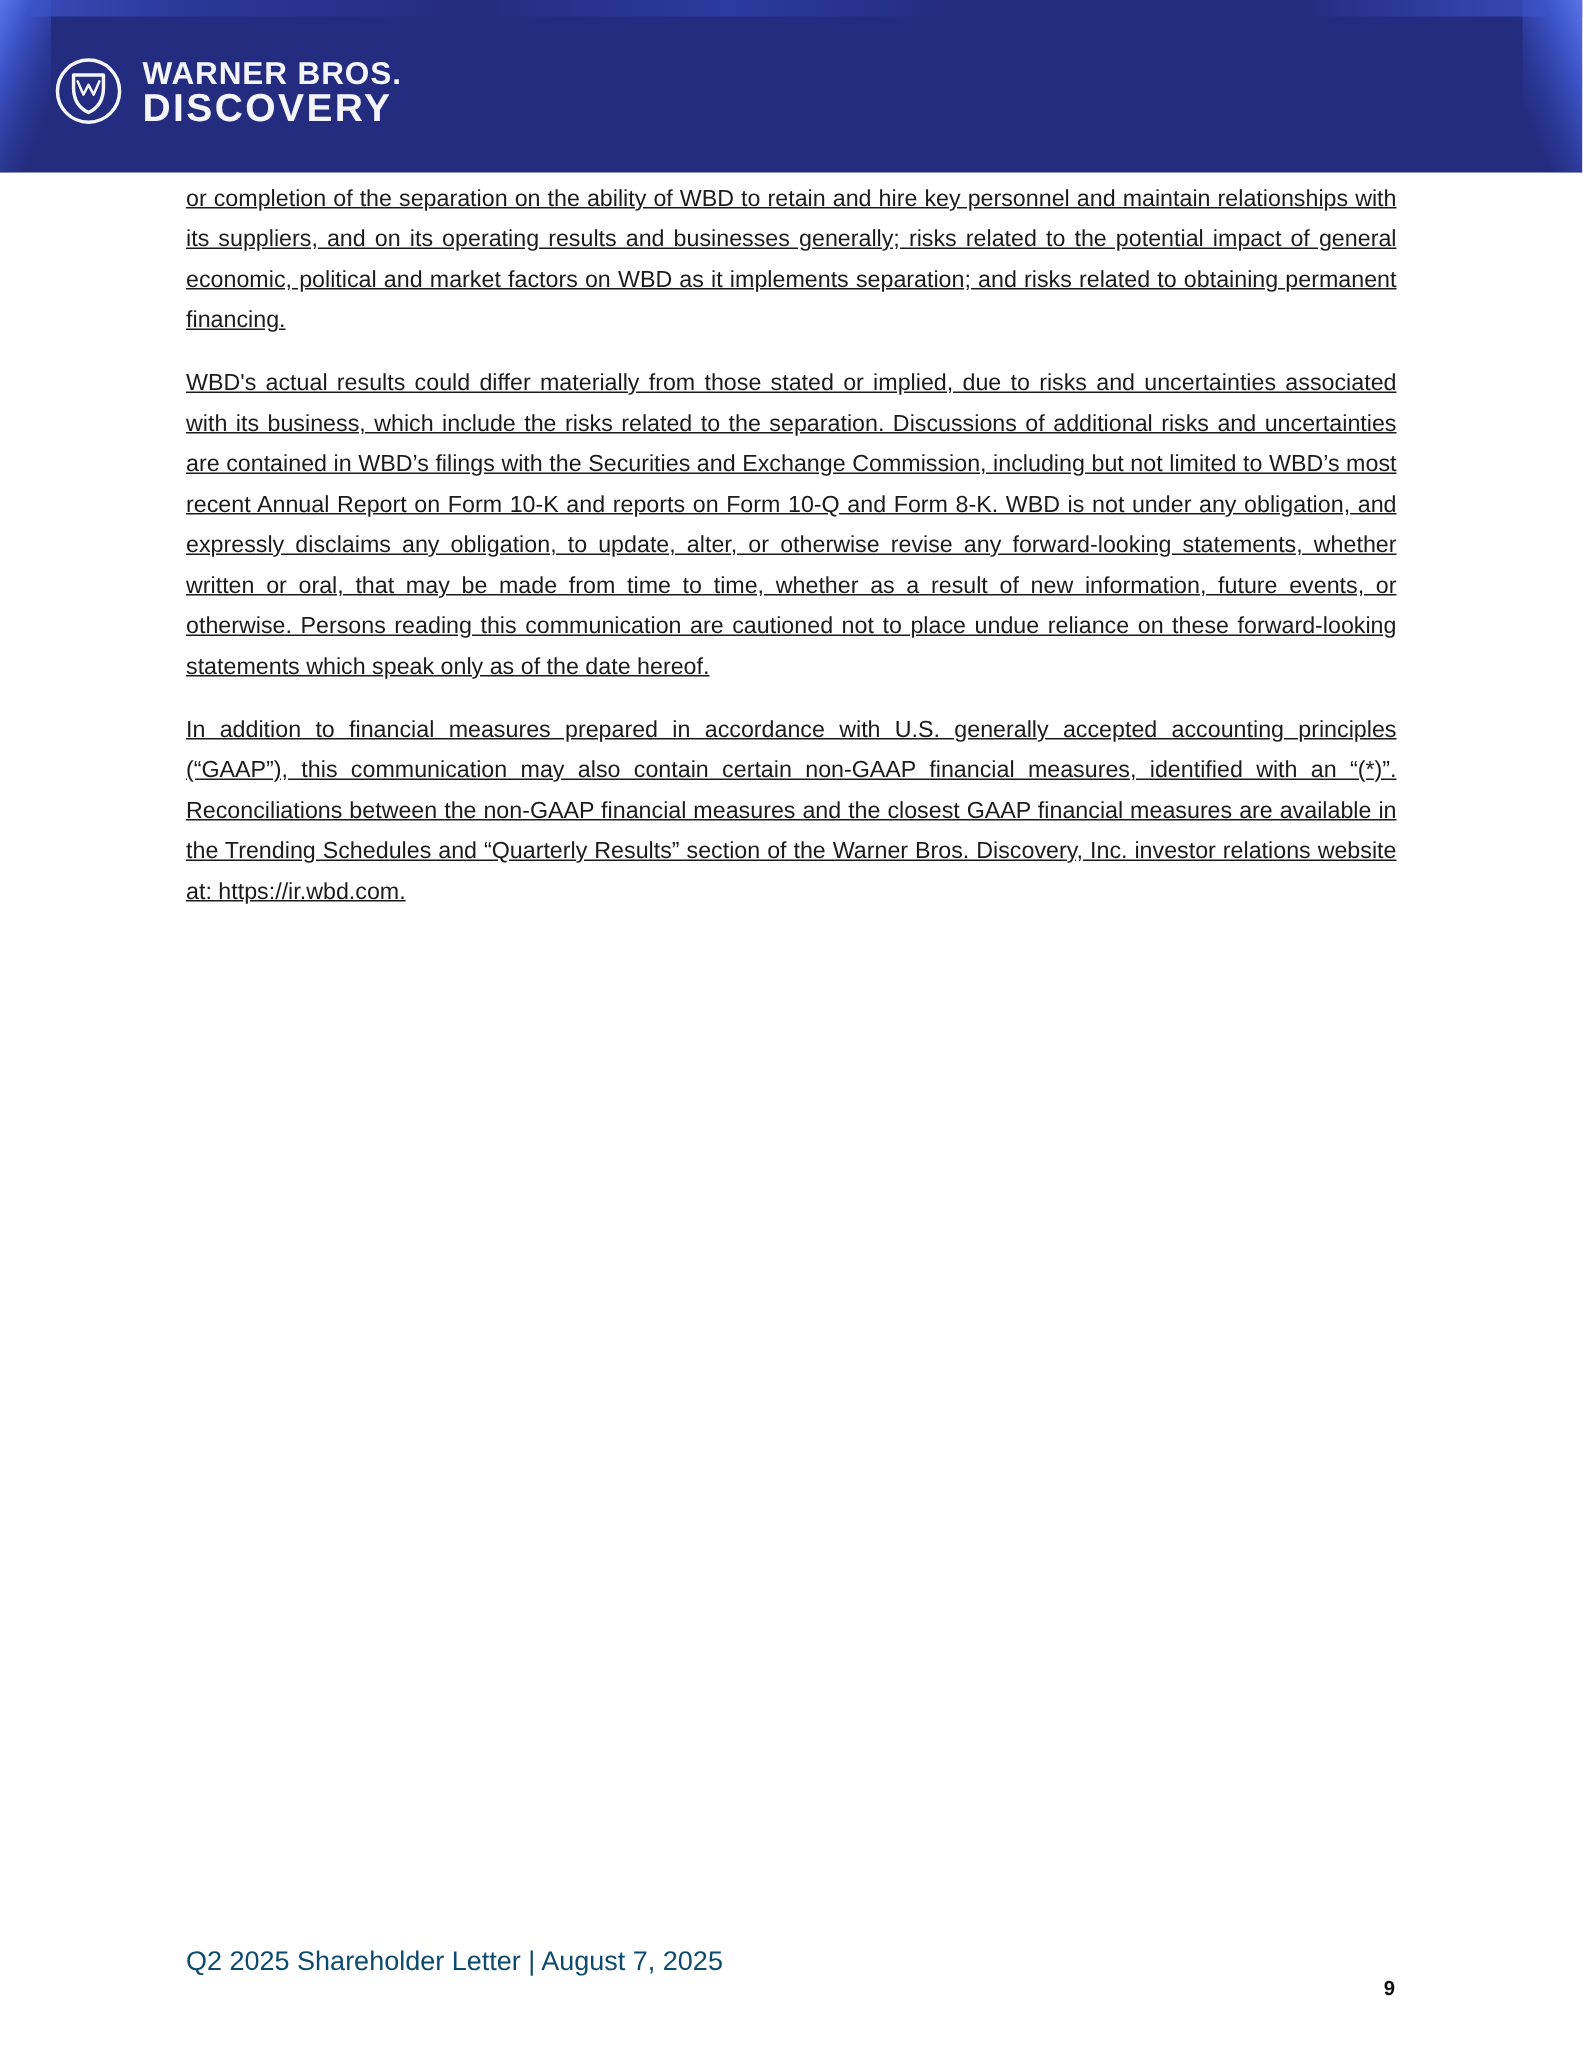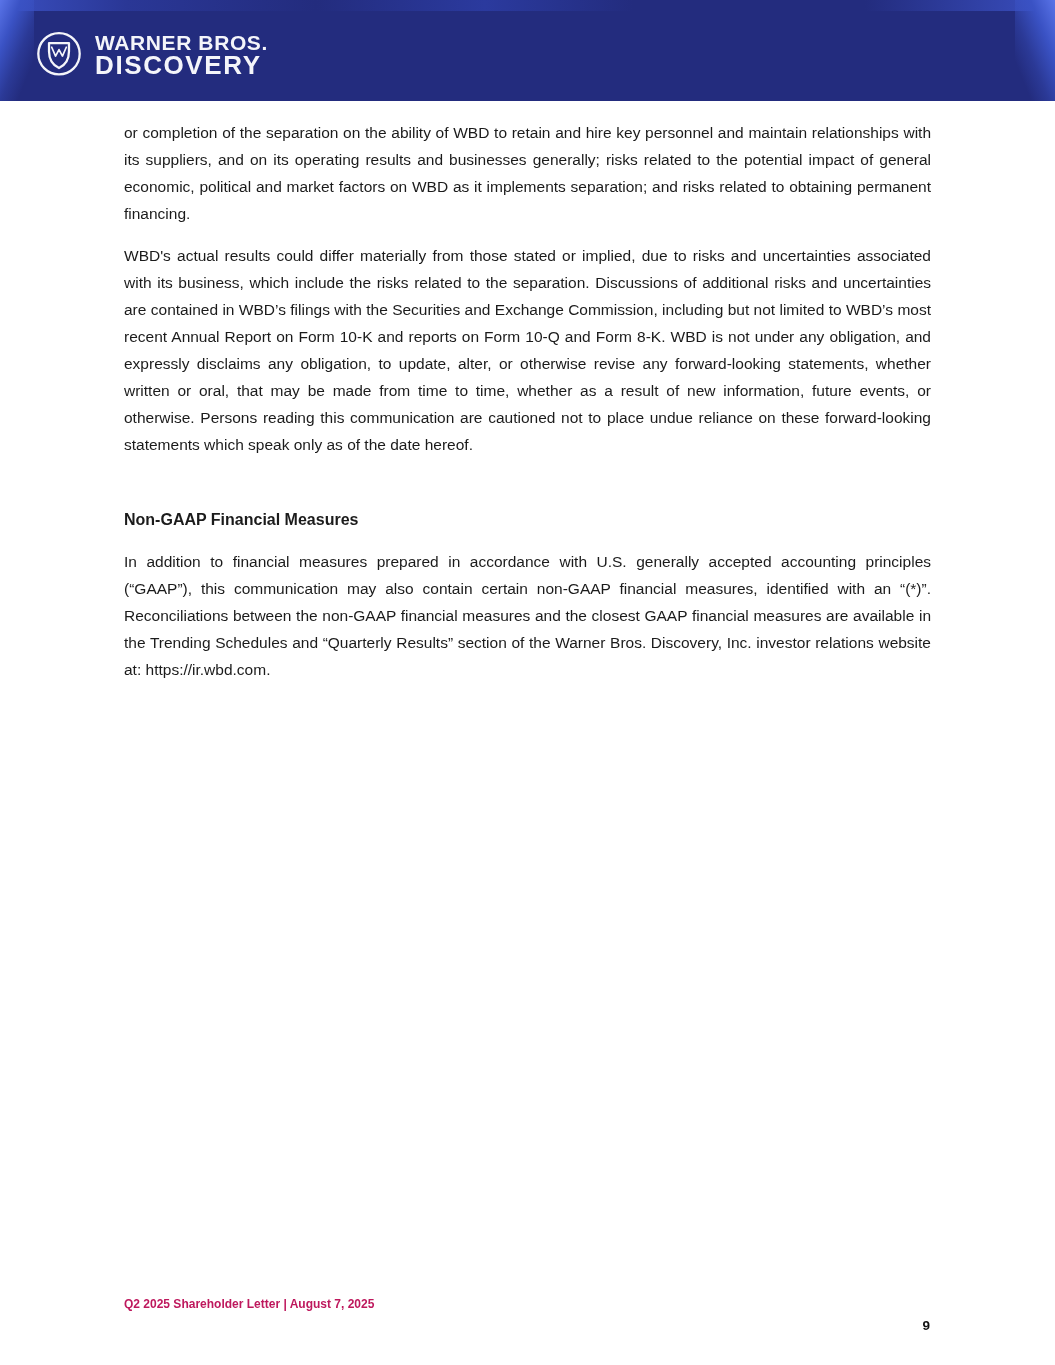--- a/index.html
+++ b/index.html
@@ -12,21 +12,21 @@
     height: 1365px;
     margin: 0 auto;
     background: #ffffff;
     overflow: hidden;
   }
 
   
   .banner {
     position: absolute;
     top: 0; left: 0; right: 0;
-    height: 101px;
+    height: 115px;
     background: #232c7e;
   }
   .banner-top-strip {
     position: absolute;
     top: 0; left: 0; right: 0;
     height: 11px;
     background: linear-gradient(90deg,
       #3a4fc0 0%, #2a3796 12%, #232c7e 30%,
       #2b3a9e 46%, #232c7e 60%, #232c7e 82%, #3a4fc0 100%);
   }
@@ -76,30 +76,30 @@
     margin: 0 0 15px 0;
     text-align: justify;
   }
   .section-heading {
     margin: 48px 0 15px 0;
     font-size: 16px;
     font-weight: bold;
     color: #1b1b1b;
     line-height: 27px;
   }
-  .content { padding-top: 18px; }
+  .content { padding-top: 18px; text-decoration: underline; }
 
   
   .footer-left {
     position: absolute;
     left: 124px;
     top: 1297px;
-    font-size: 12px;
-    font-weight: bold;
-    color: #be185d;
+    font-size: 18px;
+    font-weight: normal;
+    color: #0c4a6e;
   }
   .page-number {
     position: absolute;
     right: 125px;
     top: 1318px;
     font-size: 13.5px;
     font-weight: bold;
     color: #111111;
   }
 </style>
@@ -124,20 +124,19 @@
       <span class="logo-text">
         <span class="brand-line1">WARNER BROS.</span>
         <span class="brand-line2">DISCOVERY</span>
       </span>
     </div>
   </header>
 
   <main class="content">
     <p>or completion of the separation on the ability of WBD to retain and hire key personnel and maintain relationships with its suppliers, and on its operating results and businesses generally; risks related to the potential impact of general economic, political and market factors on WBD as it implements separation; and risks related to obtaining permanent financing.</p>
     <p>WBD's actual results could differ materially from those stated or implied, due to risks and uncertainties associated with its business, which include the risks related to the separation. Discussions of additional risks and uncertainties are contained in WBD’s filings with the Securities and Exchange Commission, including but not limited to WBD’s most recent Annual Report on Form 10-K and reports on Form 10-Q and Form 8-K. WBD is not under any obligation, and expressly disclaims any obligation, to update, alter, or otherwise revise any forward-looking statements, whether written or oral, that may be made from time to time, whether as a result of new information, future events, or otherwise. Persons reading this communication are cautioned not to place undue reliance on these forward-looking statements which speak only as of the date hereof.</p>
-    <h2 class="section-heading">Non-GAAP Financial Measures</h2>
     <p>In addition to financial measures prepared in accordance with U.S. generally accepted accounting principles (“GAAP”), this communication may also contain certain non-GAAP financial measures, identified with an “(*)”. Reconciliations between the non-GAAP financial measures and the closest GAAP financial measures are available in the Trending Schedules and “Quarterly Results” section of the Warner Bros. Discovery, Inc. investor relations website at: https://ir.wbd.com.</p>
   </main>
 
   <div class="footer-left">Q2 2025 Shareholder Letter | August 7, 2025</div>
   <div class="page-number">9</div>
 
 </div>
 
 </body></html>

